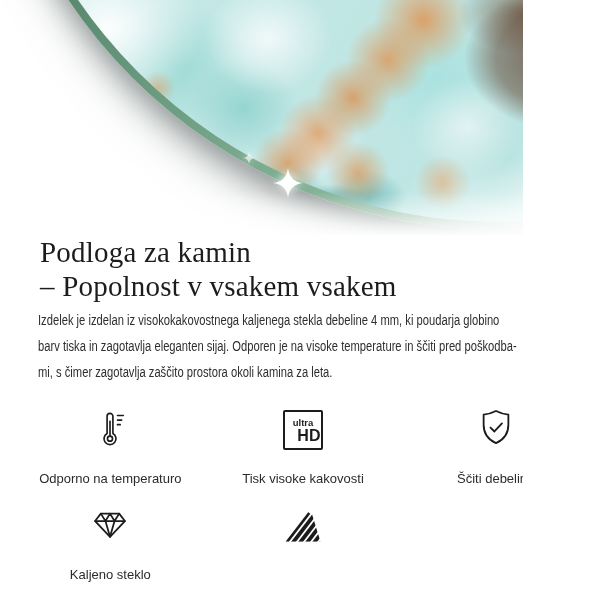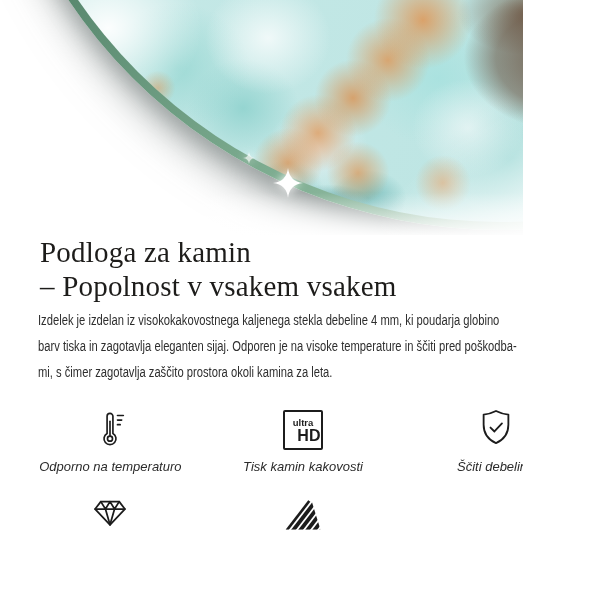--- a/index.html
+++ b/index.html
@@ -53,21 +53,21 @@
   .desc{margin:4px 0 0 38px;font-size:14px;line-height:26px;color:#2e2e2e;
       transform:scaleX(.8);transform-origin:left top;width:700px;}
   .desc-line{white-space:nowrap;}
 
   
   .features{margin:19px 0 0 14px;width:578px;display:grid;grid-template-columns:1fr 1fr 1fr;
       row-gap:12px;}
   .feature-cell{display:flex;flex-direction:column;align-items:center;}
   .fi{height:46px;display:flex;align-items:flex-end;justify-content:center;}
   .fi svg{display:block;}
-  .feature-label{margin-top:8px;font-size:13px;line-height:18px;color:#2b2b2b;white-space:nowrap;font-style:italic;}
+  .feature-label{margin-top:20px;font-size:13px;line-height:18px;color:#2b2b2b;white-space:nowrap;}
   .uhd-box{box-sizing:border-box;width:40px;height:40px;border:2.5px solid #1c1c1c;border-radius:2px;
       display:flex;flex-direction:column;align-items:center;justify-content:center;color:#1c1c1c;}
   .uhd-top{font-size:9.5px;font-weight:700;line-height:10px;}
   .uhd-bottom{font-size:16px;font-weight:700;line-height:15px;letter-spacing:.3px;margin-left:12px;}
 </style>
 </head>
 <body>
 
 <div class="page">
 
@@ -113,21 +113,21 @@
           </span>
           <div class="feature-label">Odporno na temperaturo</div>
         </div>
         <div class="feature-cell">
           <span class="fi">
             <span class="uhd-box">
               <span class="uhd-top">ultra</span>
               <span class="uhd-bottom">HD</span>
             </span>
           </span>
-          <div class="feature-label">Tisk kamin kakovosti</div>
+          <div class="feature-label">Tisk visoke kakovosti</div>
         </div>
         <div class="feature-cell">
           <span class="fi">
             <svg viewBox="0 0 48 48" width="44" height="44">
        <path fill="none" stroke="#1c1c1c" stroke-width="2" d="M24 5.5 C28.5 7.8 33 9 37.5 9.4 V20.5 C37.5 30 32 37 24 40.5 C16 37 10.5 30 10.5 20.5 V9.4 C15 9 19.5 7.8 24 5.5 Z" stroke-linejoin="round"></path>
        <path fill="none" stroke="#1c1c1c" stroke-width="2" d="M18 23.5 l4.3 4.3 L30.5 19" stroke-linecap="round" stroke-linejoin="round"></path>
      </svg>
           </span>
           <div class="feature-label">Ščiti debeline</div>
         </div>
@@ -135,20 +135,21 @@
           <span class="fi">
             <svg viewBox="0 0 48 48" width="46" height="42">
        <g fill="none" stroke="#1c1c1c" stroke-width="2" stroke-linejoin="round" stroke-linecap="round">
          <path d="M13.5 11 H34.5 L41 19.5 L24 37.5 L7 19.5 Z"></path>
          <path d="M7 19.5 H41"></path>
          <path d="M13.5 11 L18.8 19.5 L24 11 L29.2 19.5 L34.5 11"></path>
          <path d="M18.8 19.5 L24 37.5 L29.2 19.5"></path>
        </g>
      </svg>
           </span>
+          <div class="feature-label">Kaljeno steklo</div>
         </div>
         <div class="feature-cell">
           <span class="fi">
             <svg viewBox="0 0 48 48" width="40" height="40">
        <defs>
                 <clipPath id="triclip">
                   <path d="M3 43 L33 4 L45 43 Z"></path>
                 </clipPath>
               </defs>
        <g clip-path="url(#triclip)" stroke="#1c1c1c" stroke-width="4.6">

